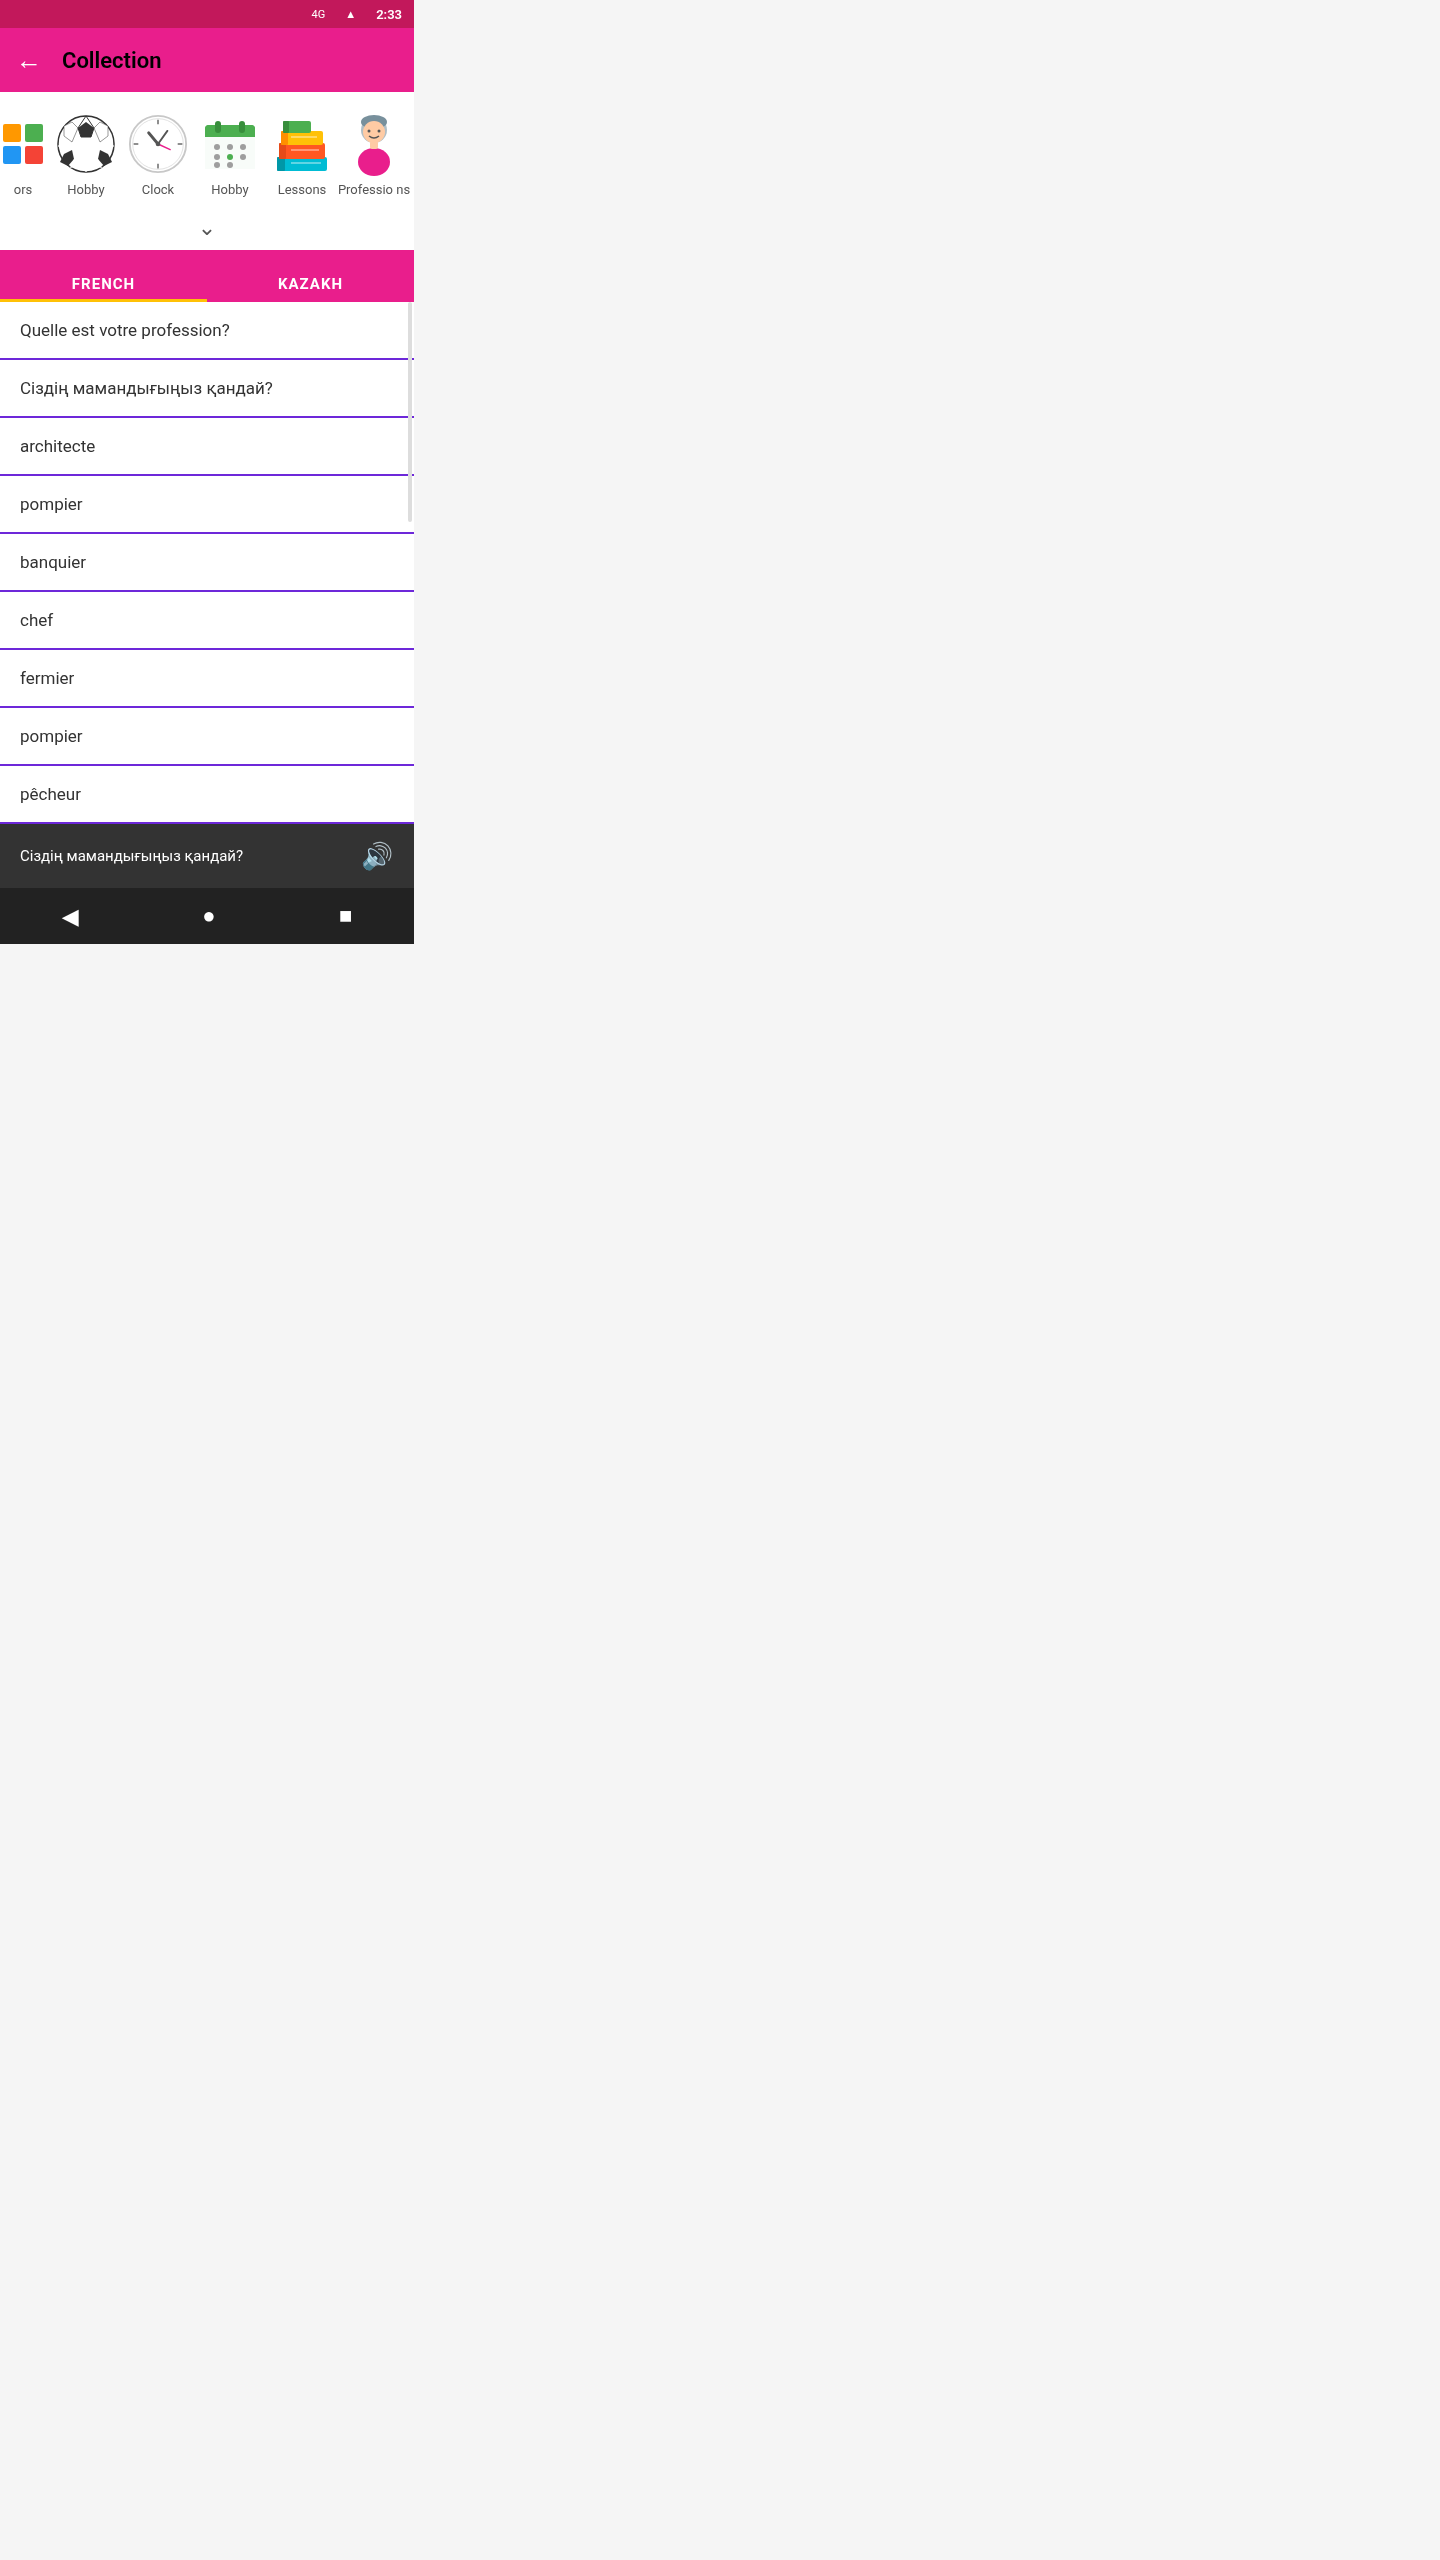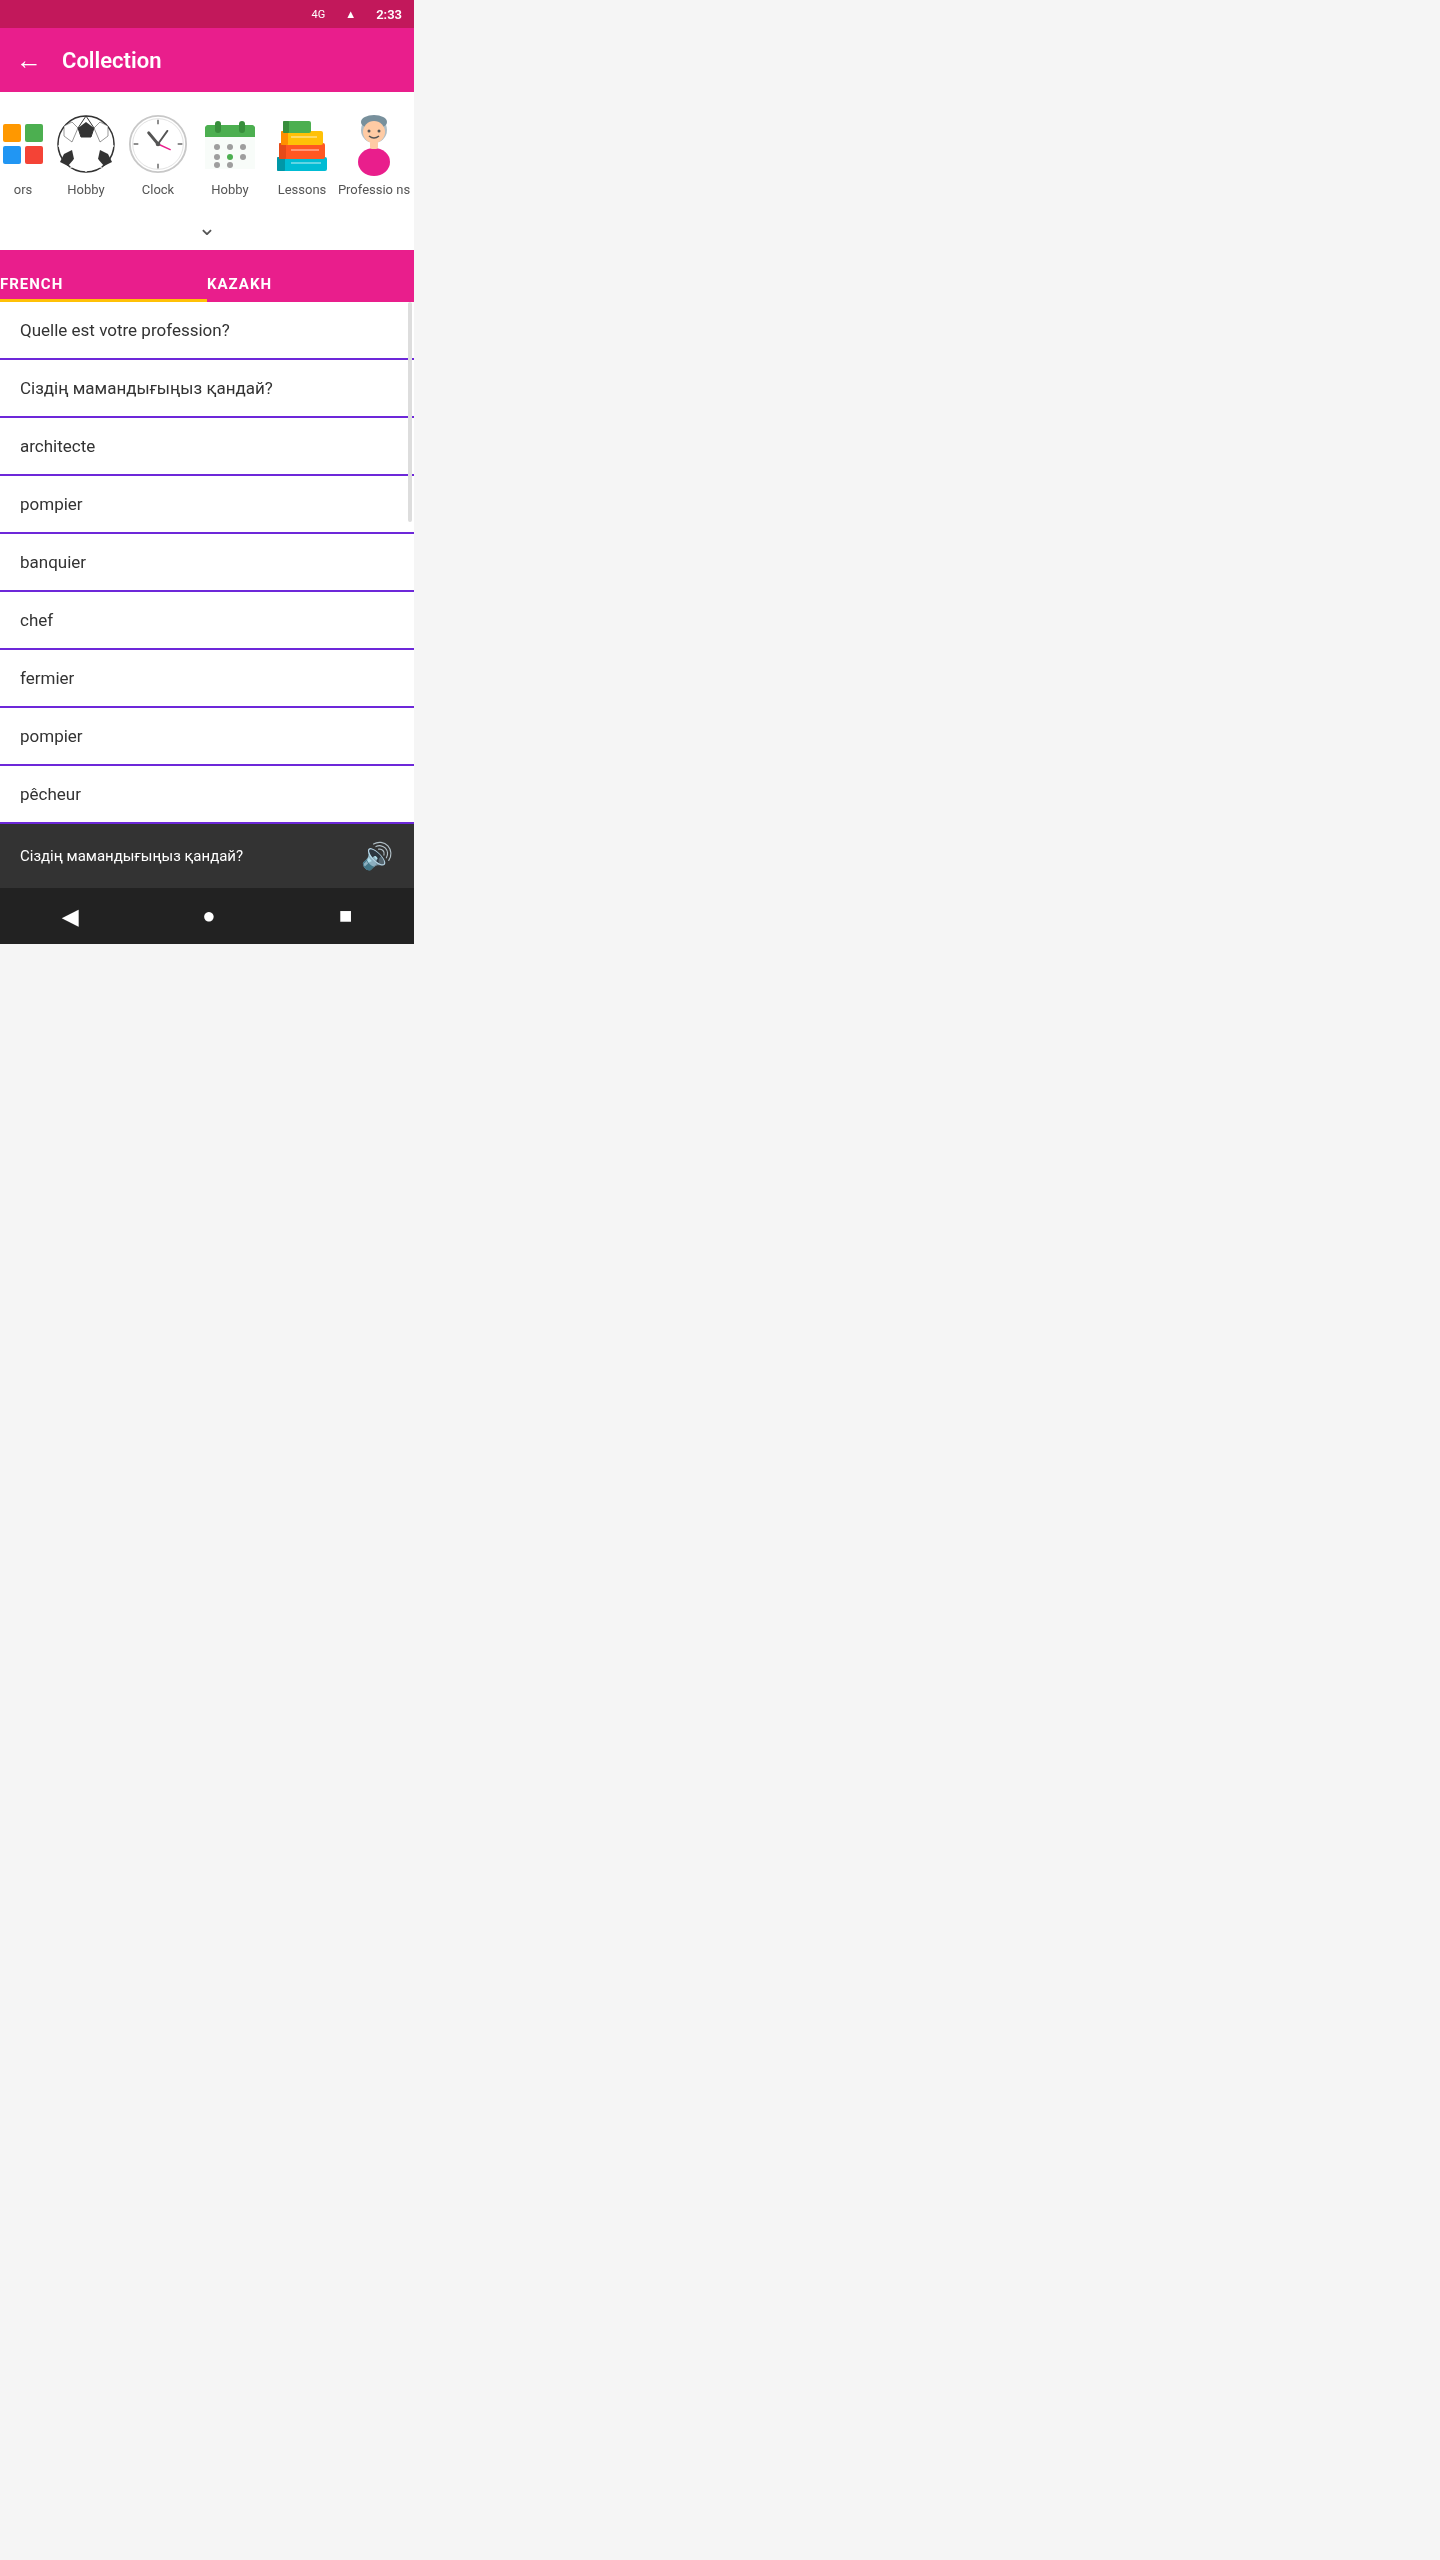--- a/index.html
+++ b/index.html
@@ -48,21 +48,21 @@
       gap: 20px;
     }
     .back-btn {
       color: white;
       font-size: 26px;
       cursor: pointer;
       display: flex;
       align-items: center;
     }
     .app-title {
-      color: #ffffff;
+      color: #000000;
       font-size: 22px;
       font-weight: 600;
     }
 
     
     .category-scroll {
       background: white;
       padding: 16px 0 8px 0;
       overflow-x: auto;
       white-space: nowrap;
@@ -109,21 +109,21 @@
     
     .tabs {
       background: #e91e8c;
       display: flex;
       height: 52px;
     }
     .tab {
       flex: 1;
       display: flex;
       align-items: center;
-      justify-content: flex-start;
+      justify-content: center;
       cursor: pointer;
       position: relative;
       margin-top: 15px;
     }
     .tab-label {
       color: white;
       font-size: 15px;
       font-weight: 700;
       letter-spacing: 1px;
     }

